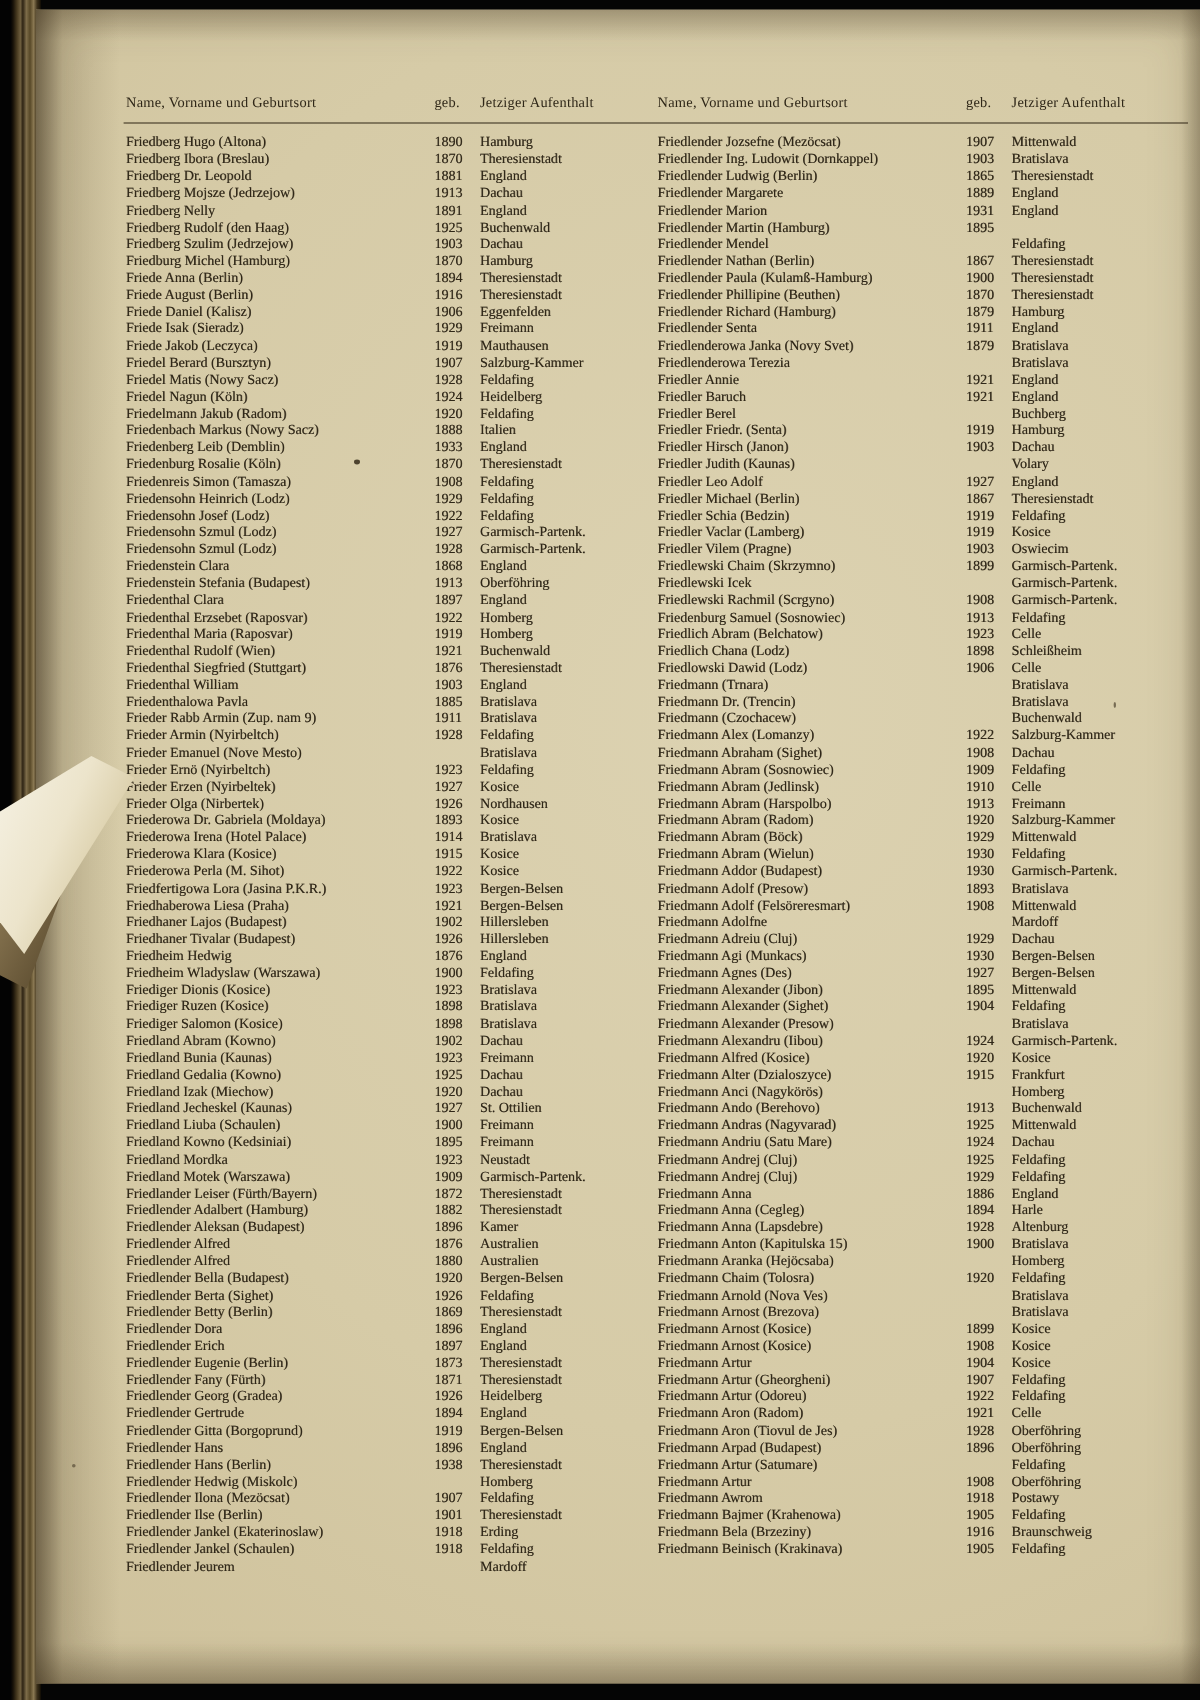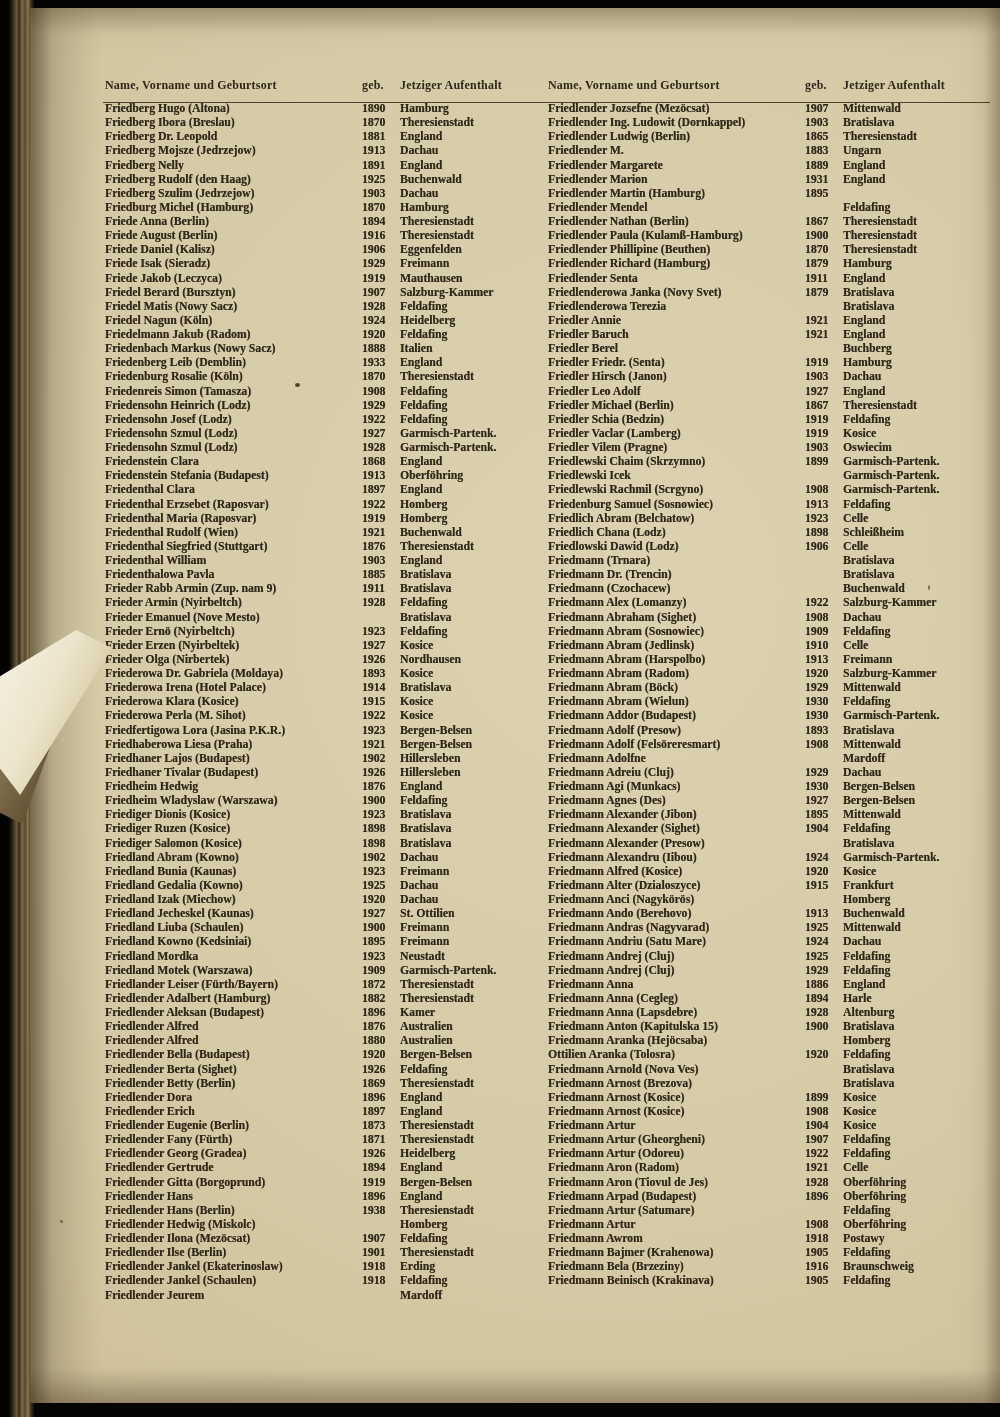--- a/index.html
+++ b/index.html
@@ -41,31 +41,30 @@
 
   .head-rule {
     position:absolute; left:73px; right:10px; top:94px; height:1px;
     background:rgba(52,42,24,0.85);
   }
 
   .register {
     position:absolute; left:75px; top:70px; right:12px;
     display:flex; gap:13px;
     color:#2f2718;
-    font-weight:bold;
   }
   .col { flex:0 0 430px; }
   .col + .col { flex:1 1 auto; }
 
   .col-head {
     display:grid; grid-template-columns:257px 38px 1fr;
     height:24px; font-size:12px; letter-spacing:0.2px;
     white-space:nowrap;
   }
-  .rows { }
+  .rows { margin-top:10px; }
   .row {
     display:grid; grid-template-columns:257px 38px 1fr;
     font-size:11.7px; line-height:14.12px;
     white-space:nowrap;
     text-shadow:0.3px 0 rgba(47,39,24,0.55);
   }
   .c-name, .c-year, .c-place { overflow:visible; }
 
   
   .curl {
@@ -546,25 +545,20 @@
               <span class="c-name">Friedlender Ing. Ludowit (Dornkappel)</span>
               <span class="c-year">1903</span>
               <span class="c-place">Bratislava</span>
             </div>
             <div class="row">
               <span class="c-name">Friedlender Ludwig (Berlin)</span>
               <span class="c-year">1865</span>
               <span class="c-place">Theresienstadt</span>
             </div>
             <div class="row">
-              <span class="c-name">Friedlender M.</span>
-              <span class="c-year">1883</span>
-              <span class="c-place">Ungarn</span>
-            </div>
-            <div class="row">
               <span class="c-name">Friedlender Margarete</span>
               <span class="c-year">1889</span>
               <span class="c-place">England</span>
             </div>
             <div class="row">
               <span class="c-name">Friedlender Marion</span>
               <span class="c-year">1931</span>
               <span class="c-place">England</span>
             </div>
             <div class="row">
@@ -631,20 +625,25 @@
               <span class="c-name">Friedler Friedr. (Senta)</span>
               <span class="c-year">1919</span>
               <span class="c-place">Hamburg</span>
             </div>
             <div class="row">
               <span class="c-name">Friedler Hirsch (Janon)</span>
               <span class="c-year">1903</span>
               <span class="c-place">Dachau</span>
             </div>
             <div class="row">
+              <span class="c-name">Friedler Judith (Kaunas)</span>
+              <span class="c-year"></span>
+              <span class="c-place">Volary</span>
+            </div>
+            <div class="row">
               <span class="c-name">Friedler Leo Adolf</span>
               <span class="c-year">1927</span>
               <span class="c-place">England</span>
             </div>
             <div class="row">
               <span class="c-name">Friedler Michael (Berlin)</span>
               <span class="c-year">1867</span>
               <span class="c-place">Theresienstadt</span>
             </div>
             <div class="row">
@@ -866,21 +865,21 @@
               <span class="c-name">Friedmann Anton (Kapitulska 15)</span>
               <span class="c-year">1900</span>
               <span class="c-place">Bratislava</span>
             </div>
             <div class="row">
               <span class="c-name">Friedmann Aranka (Hejöcsaba)</span>
               <span class="c-year"></span>
               <span class="c-place">Homberg</span>
             </div>
             <div class="row">
-              <span class="c-name">Ottilien Aranka (Tolosra)</span>
+              <span class="c-name">Friedmann Chaim (Tolosra)</span>
               <span class="c-year">1920</span>
               <span class="c-place">Feldafing</span>
             </div>
             <div class="row">
               <span class="c-name">Friedmann Arnold (Nova Ves)</span>
               <span class="c-year"></span>
               <span class="c-place">Bratislava</span>
             </div>
             <div class="row">
               <span class="c-name">Friedmann Arnost (Brezova)</span>

